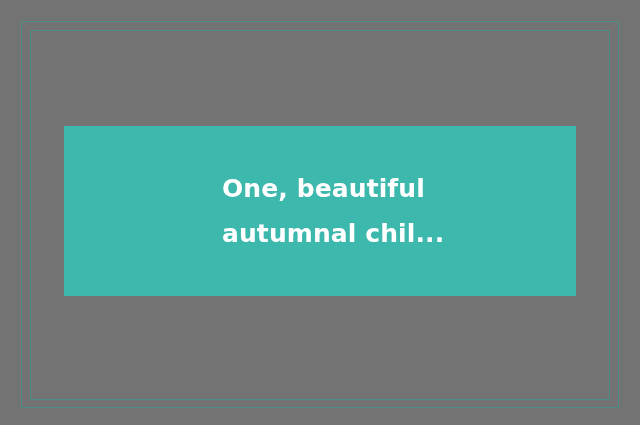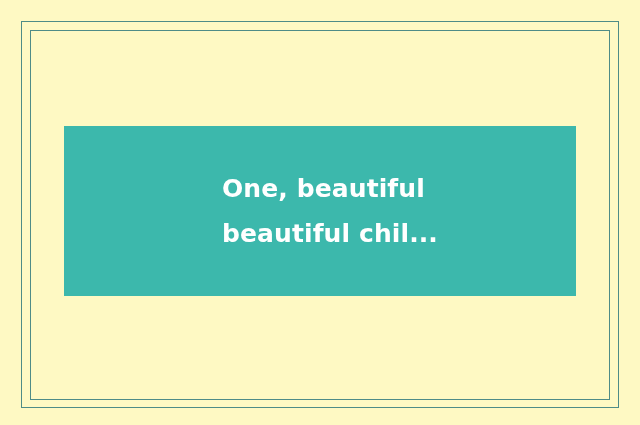--- a/index.html
+++ b/index.html
@@ -10,21 +10,21 @@
     width: 640px;
     height: 425px;
     overflow: hidden;
     font-family: "Liberation Sans", sans-serif;
   }
 
   #poster {
     position: relative;
     width: 640px;
     height: 425px;
-    background: #fef9c3;
+    background: #737373;
     box-sizing: border-box;
   }
 
   
   #frame-outer {
     position: absolute;
     left: 21px;
     top: 21px;
     right: 21px;
     bottom: 17px;
@@ -71,16 +71,16 @@
 </head>
 <body>
 
 <div id="poster">
 
   <div id="frame-outer"></div>
   <div id="frame-inner"></div>
 
   <div id="caption-panel">
     <div class="caption-line">One, beautiful</div>
-    <div class="caption-line">beautiful chil...</div>
+    <div class="caption-line">autumnal chil...</div>
   </div>
 
 </div>
 
 </body></html>

